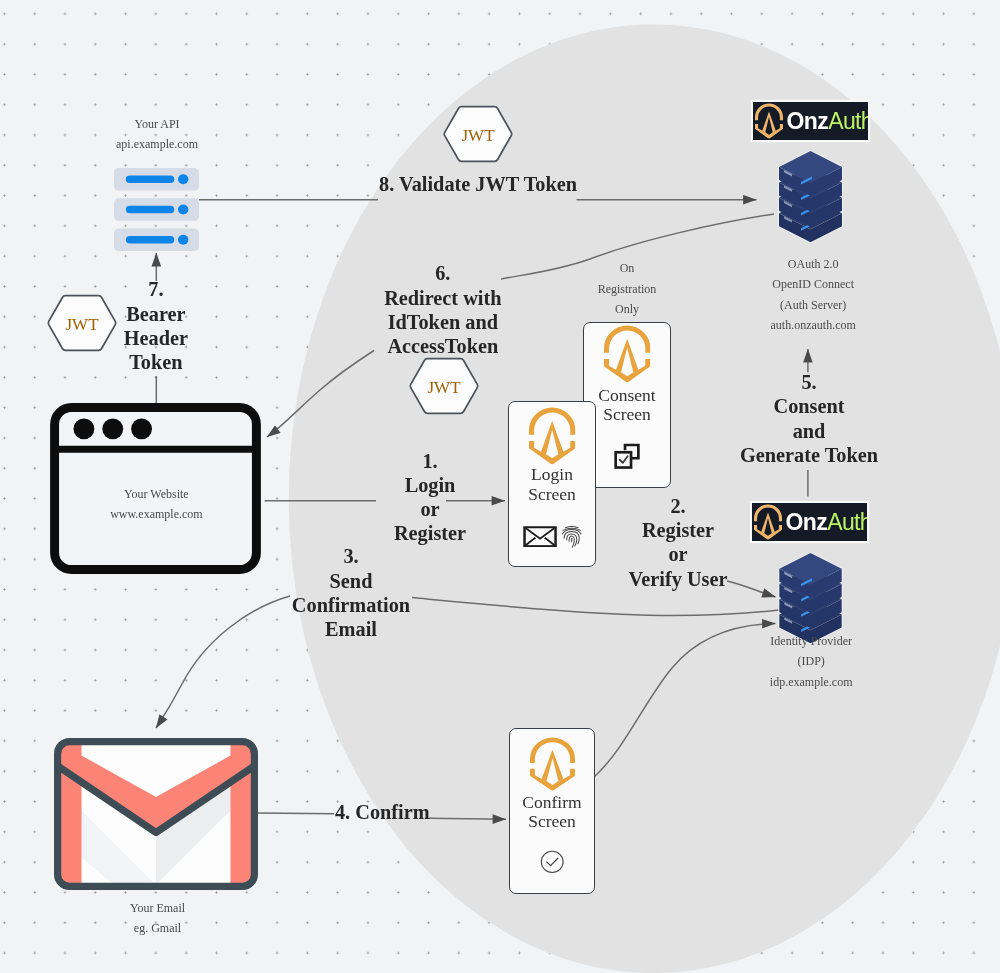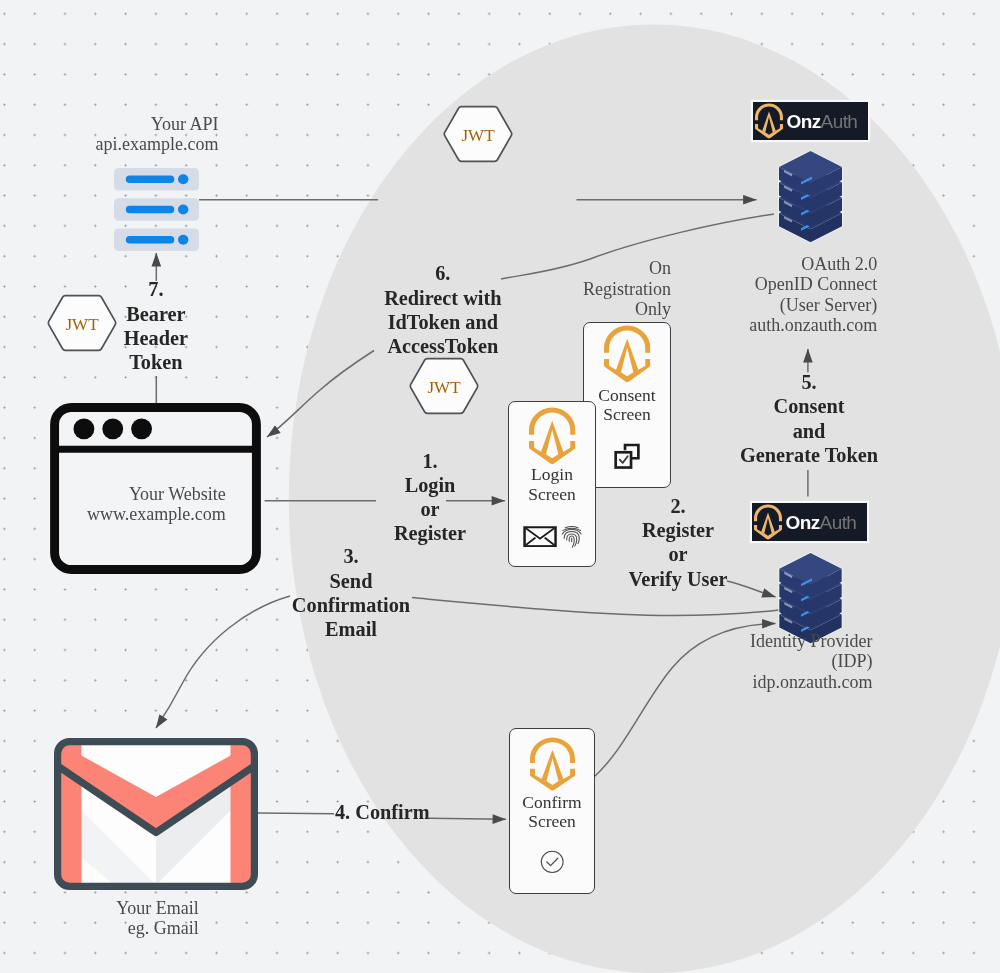--- a/index.html
+++ b/index.html
@@ -5,21 +5,21 @@
   html,body{margin:0;padding:0;}
   body{width:1000px;height:973px;overflow:hidden;background:#f1f3f4;
        font-family:"Liberation Serif","DejaVu Serif",serif;
        -webkit-font-smoothing:antialiased;}
   #stage{position:relative;width:1000px;height:973px;background:#f1f3f4;}
   .dots{position:absolute;left:0;top:0;width:1000px;height:973px;
         background-image:radial-gradient(circle at center, #8f9396 0.75px, rgba(143,147,150,0) 1.3px);
         background-size:30.3px 30.3px;background-position:-10.75px -1.35px;}
   svg.layer{position:absolute;left:0;top:0;width:1000px;height:973px;pointer-events:none;}
   .txt{position:absolute;color:#4a4a4a;text-align:center;white-space:nowrap;z-index:8;will-change:opacity;}
-  .lbl{font-size:18px;line-height:20.3px;text-align:right;}
+  .lbl{font-size:12px;line-height:20.3px;}
   .step{font-size:20.3px;font-weight:bold;color:#262626;line-height:24.2px;}
 
   
   .card{position:absolute;background:#fbfbfb;border:1.8px solid #3a3f45;border-radius:7px;
         box-sizing:border-box;z-index:4;}
   .card-logo{position:absolute;overflow:visible;}
   .card-cap{position:absolute;left:0;right:0;text-align:center;color:#333;font-size:17.5px;line-height:19.8px;will-change:opacity;}
   .card-ic{position:absolute;}
   .card-ic2{position:absolute;}
 
@@ -61,25 +61,25 @@
   #ic-gmail{position:absolute;left:54px;top:738px;width:204px;height:152px;}
   .stack{position:absolute;overflow:visible;}
   #ic-authsrv{left:778px;top:150px;width:65px;height:96px;}
   #ic-idp{left:778.3px;top:551.5px;width:65px;height:95px;}
 
   
   .brandbox{position:absolute;background:#141b27;display:flex;align-items:center;will-change:opacity;
             overflow:hidden;box-shadow:0 0 0 2.2px #f7f8f8;z-index:7;}
   .brand-mark{flex:none;}
   .brand-b{font-family:"Liberation Sans","DejaVu Sans",sans-serif;font-weight:bold;color:#ffffff;}
-  .brand-l{font-family:"Liberation Sans","DejaVu Sans",sans-serif;font-weight:normal;color:#737373;}
+  .brand-l{font-family:"Liberation Sans","DejaVu Sans",sans-serif;font-weight:normal;color:#bef264;}
   #brand-top{left:753px;top:102px;width:115px;height:38px;}
   #brand-bot{left:752px;top:503px;width:115px;height:38px;}
   .brandbox .brand-mark{width:28px;height:35.5px;margin-left:2px;margin-right:3.5px;}
-  .brandbox .brand-b,.brandbox .brand-l{font-size:19px;line-height:23px;letter-spacing:-0.6px;white-space:nowrap;}
+  .brandbox .brand-b,.brandbox .brand-l{font-size:23px;line-height:23px;letter-spacing:-0.6px;white-space:nowrap;}
 
   
   .hexwrap{position:absolute;}
   .hexwrap svg{position:absolute;left:0;top:0;width:100%;height:100%;overflow:visible;}
   .hexwrap span{position:absolute;left:0;right:0;text-align:center;color:#a16207;font-size:17px;will-change:opacity;}
   #hex-top{left:440px;top:105px;width:76px;height:61px;}
   #hex-top span{top:21px;}
   #hex-mid{left:406px;top:357px;width:76px;height:61px;}
   #hex-mid span{top:21px;}
   #hex-left{left:44px;top:294px;width:76px;height:61px;}
@@ -246,27 +246,27 @@
     <div>Your Website</div>
     <div>www.example.com</div>
   </div>
   <div class="txt lbl" id="t-email">
     <div>Your Email</div>
     <div>eg. Gmail</div>
   </div>
   <div class="txt lbl" id="t-authsrv">
     <div>OAuth 2.0</div>
     <div>OpenID Connect</div>
-    <div>(User Server)</div>
+    <div>(Auth Server)</div>
     <div>auth.onzauth.com</div>
   </div>
   <div class="txt lbl" id="t-idp">
     <div>Identity Provider</div>
     <div>(IDP)</div>
-    <div>idp.onzauth.com</div>
+    <div>idp.example.com</div>
   </div>
   <div class="txt lbl" id="t-regonly">
     <div>On</div>
     <div>Registration</div>
     <div>Only</div>
   </div>
 
   <div class="txt step" id="s1">
     <div>1.</div>
     <div>Login</div>
@@ -300,20 +300,21 @@
     <div>IdToken and</div>
     <div>AccessToken</div>
   </div>
   <div class="txt step" id="s7">
     <div>7.</div>
     <div>Bearer</div>
     <div>Header</div>
     <div>Token</div>
   </div>
   <div class="txt step" id="s8">
+    <div>8. Validate JWT Token</div>
   </div>
 
   <svg id="ic-api" viewBox="0 0 85 83">
     <g>
       <rect x="0" y="0" width="85" height="22.5" rx="4.5" fill="#d6dce7"></rect>
       <rect x="11.8" y="7.4" width="48.5" height="7.6" rx="3.8" fill="#0d84e8"></rect>
       <ellipse cx="69.2" cy="11.2" rx="5.2" ry="5" fill="#0d84e8"></ellipse>
     </g>
     <g>
       <rect x="0" y="30.3" width="85" height="22.5" rx="4.5" fill="#d6dce7"></rect>

